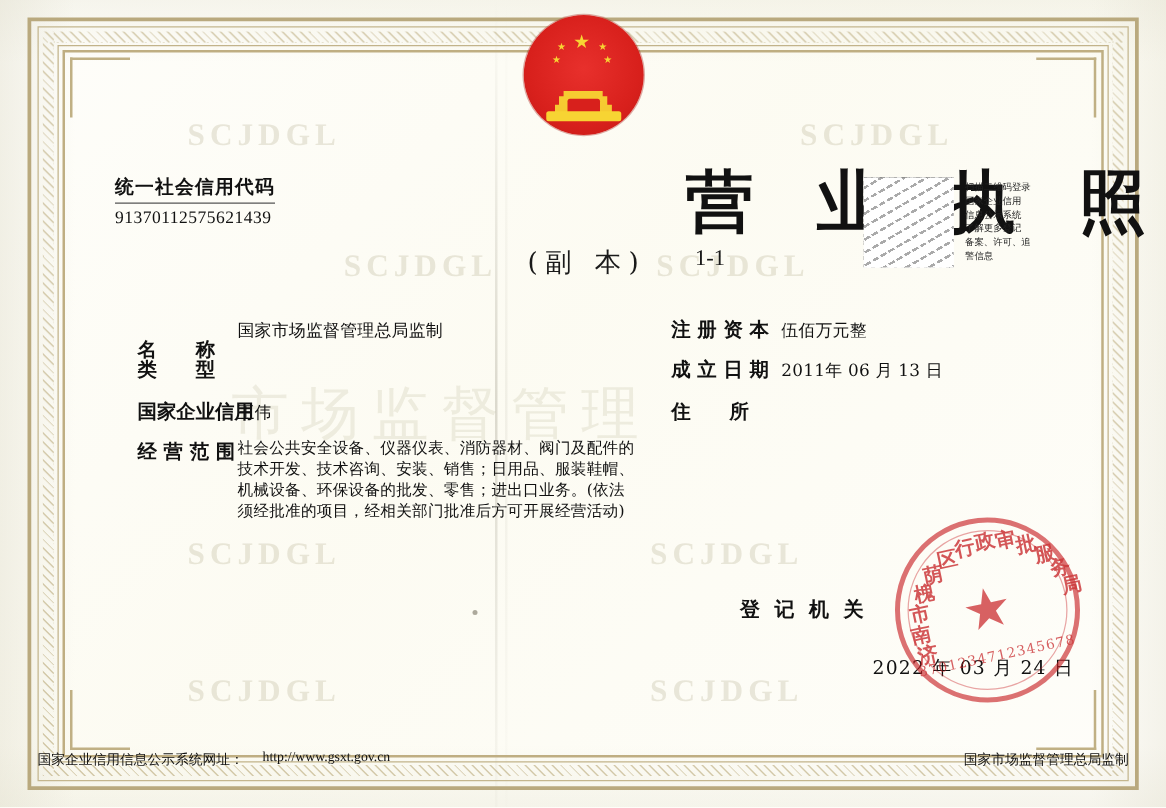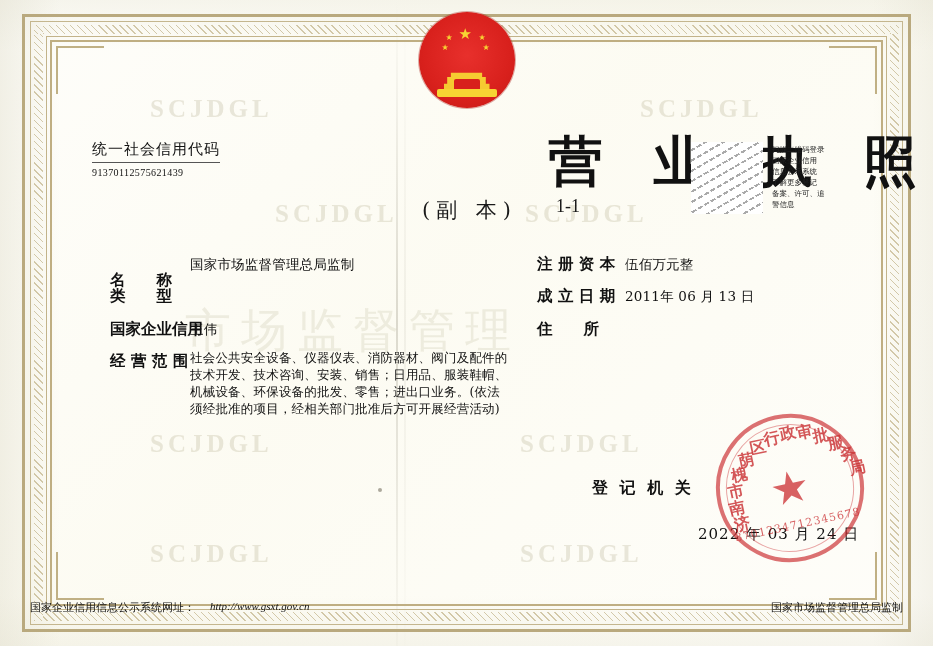--- a/index.html
+++ b/index.html
@@ -200,32 +200,32 @@
     color: #1a1a1a;
   }
 
   
   .credit-label {
     position: absolute;
     left: 92px;
     top: 140px;
     font-family: "DejaVu Serif", serif;
     font-size: 15px;
-    font-weight: normal;
+    font-weight: bold;
     letter-spacing: 1px;
     color: #111;
     border-bottom: 1px solid #555;
     padding-bottom: 3px;
   }
   .credit-value {
     position: absolute;
     left: 92px;
     top: 167px;
     font-family: "Liberation Serif", serif;
-    font-size: 10px;
+    font-size: 14px;
     letter-spacing: .4px;
     color: #111;
   }
 
   
   .qr {
     position: absolute;
     left: 691px;
     top: 142px;
     width: 72px;
@@ -370,21 +370,20 @@
     font-size: 11px;
     color: #111;
   }
   .footer-url {
     position: absolute;
     left: 210px;
     top: 0;
     font-family: "Liberation Serif", serif;
     font-size: 11px;
     color: #111;
-    font-style: italic;
   }
   .footer-center {
     position: absolute;
     left: 448px;
     top: -4px;
     width: 240px;
     font-family: "DejaVu Sans", sans-serif;
     font-size: 9.5px;
     line-height: 13px;
     color: #111;

